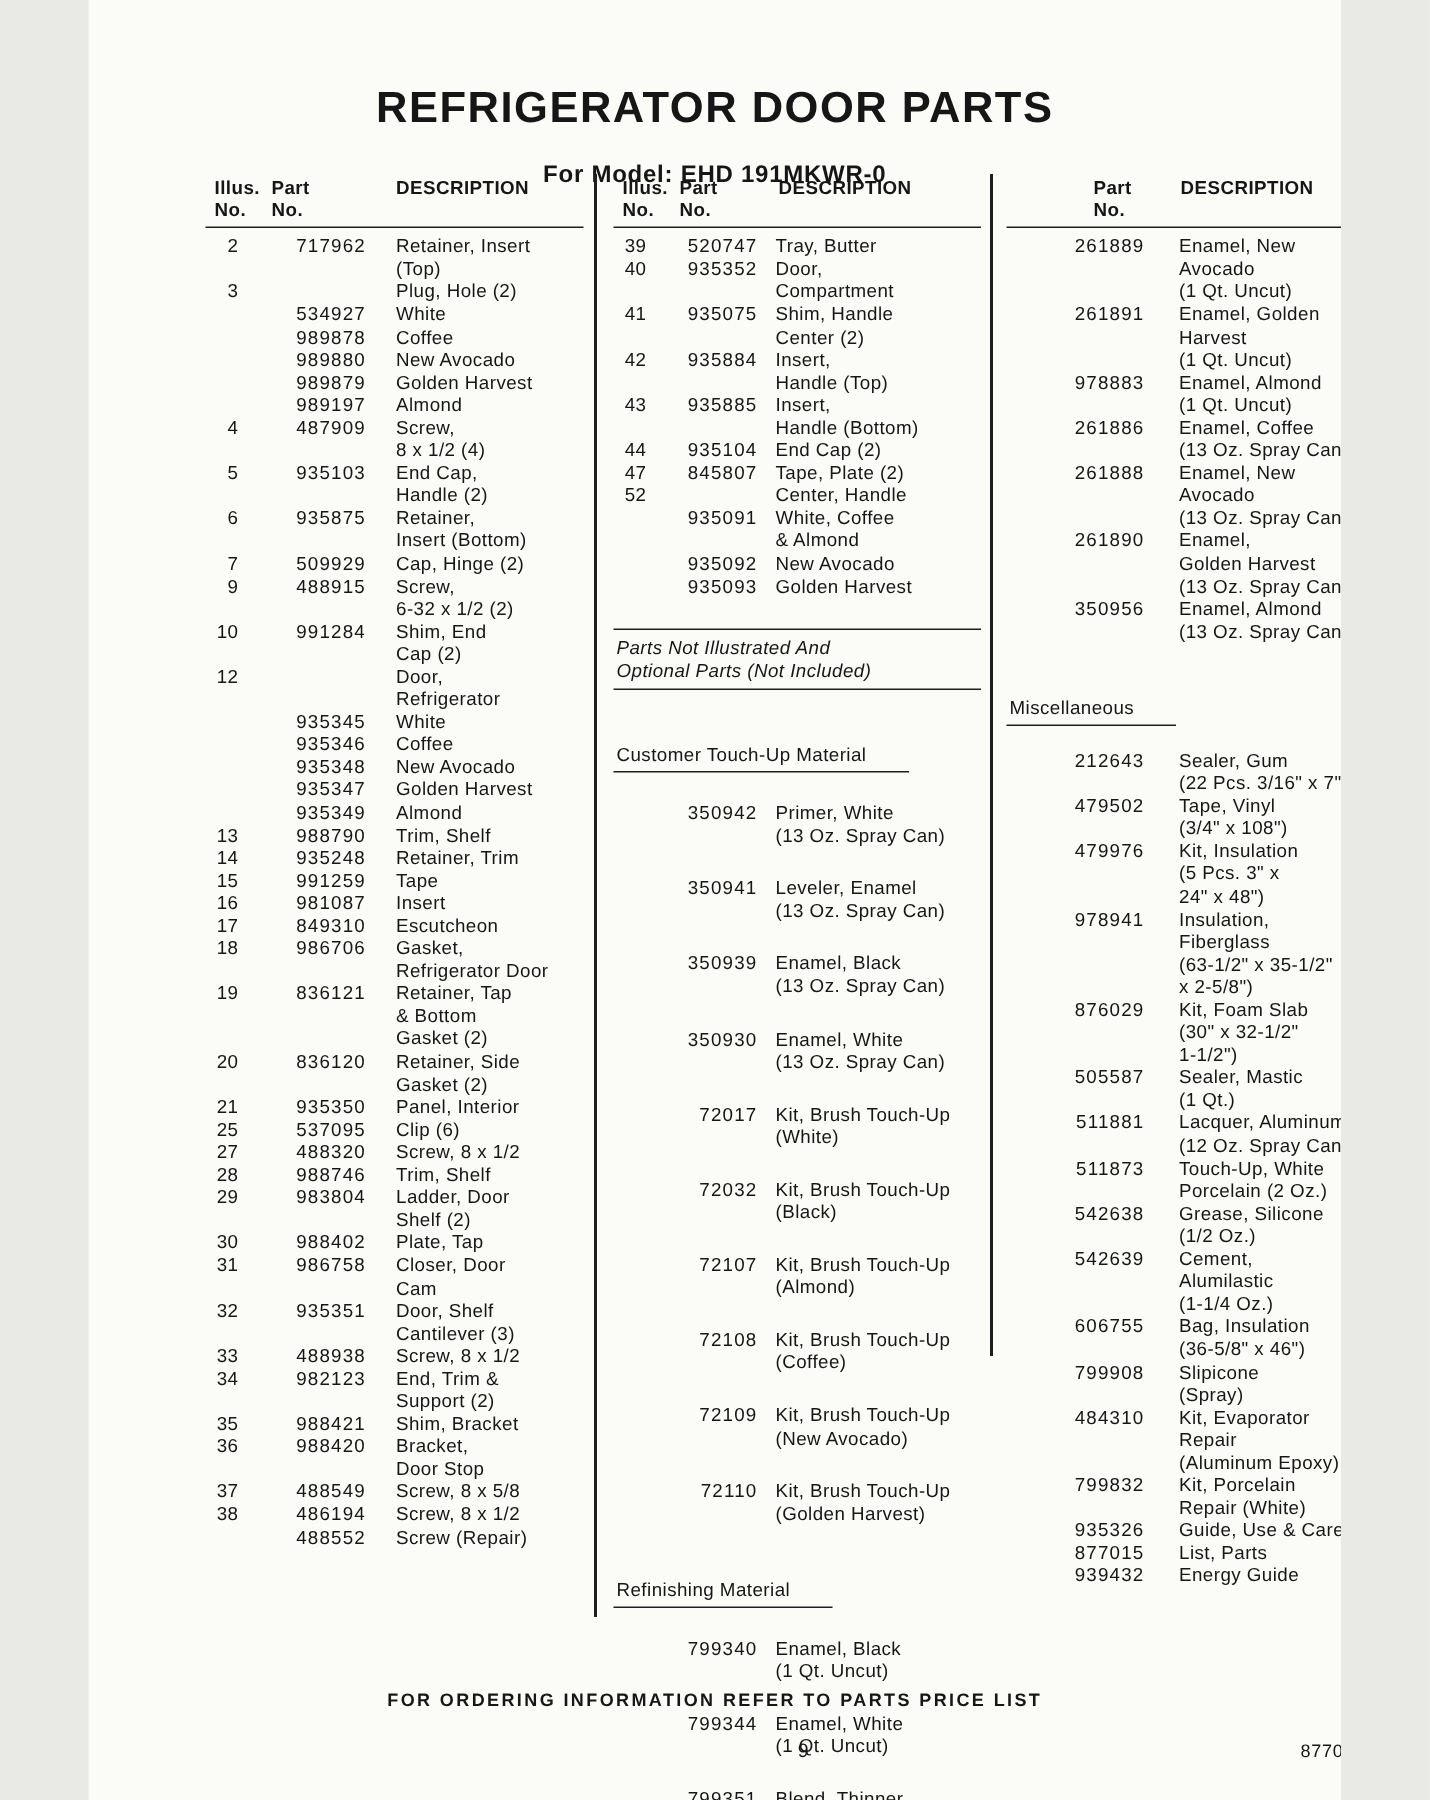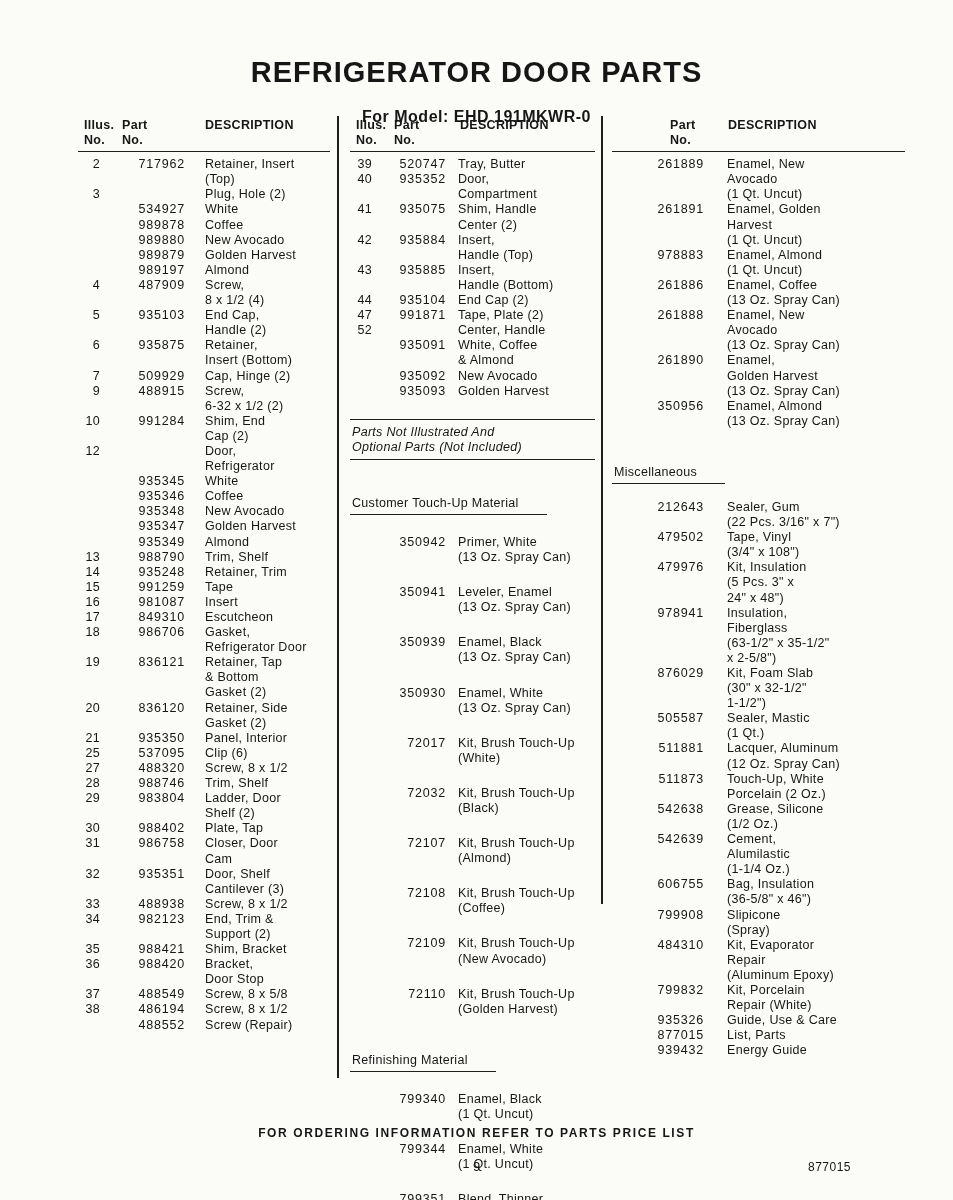--- a/index.html
+++ b/index.html
@@ -1,17 +1,17 @@
 <!DOCTYPE html>
 <html><head>
 <meta charset="utf-8">
 <style>
   html,body{margin:0;padding:0;background:#e9e9e5;}
   .page{
-    position:relative;width:953px;height:1200px;margin:0 auto;
+    position:relative;width:835px;height:1200px;margin:0 auto;
     background:#fbfbf8;color:#161616;
     font-family:"Liberation Sans","DejaVu Sans",sans-serif;
     overflow:hidden;
   }
   .title{
     position:absolute;top:56px;left:0;width:100%;text-align:center;
     font-size:29px;font-weight:bold;letter-spacing:1px;
   }
   .subtitle{
     position:absolute;top:92px;left:0;width:100%;text-align:center;
@@ -346,21 +346,21 @@
           <span class="c-part">935885</span>
           <span class="c-desc">Insert,<br>Handle (Bottom)</span>
         </div>
         <div class="prow">
           <span class="c-illus">44</span>
           <span class="c-part">935104</span>
           <span class="c-desc">End Cap (2)</span>
         </div>
         <div class="prow">
           <span class="c-illus">47</span>
-          <span class="c-part">991871</span>
+          <span class="c-part">845807</span>
           <span class="c-desc">Tape, Plate (2)</span>
         </div>
         <div class="prow">
           <span class="c-illus">52</span>
           <span class="c-part"></span>
           <span class="c-desc">Center, Handle</span>
         </div>
         <div class="prow">
           <span class="c-illus"></span>
           <span class="c-part">935091</span>

